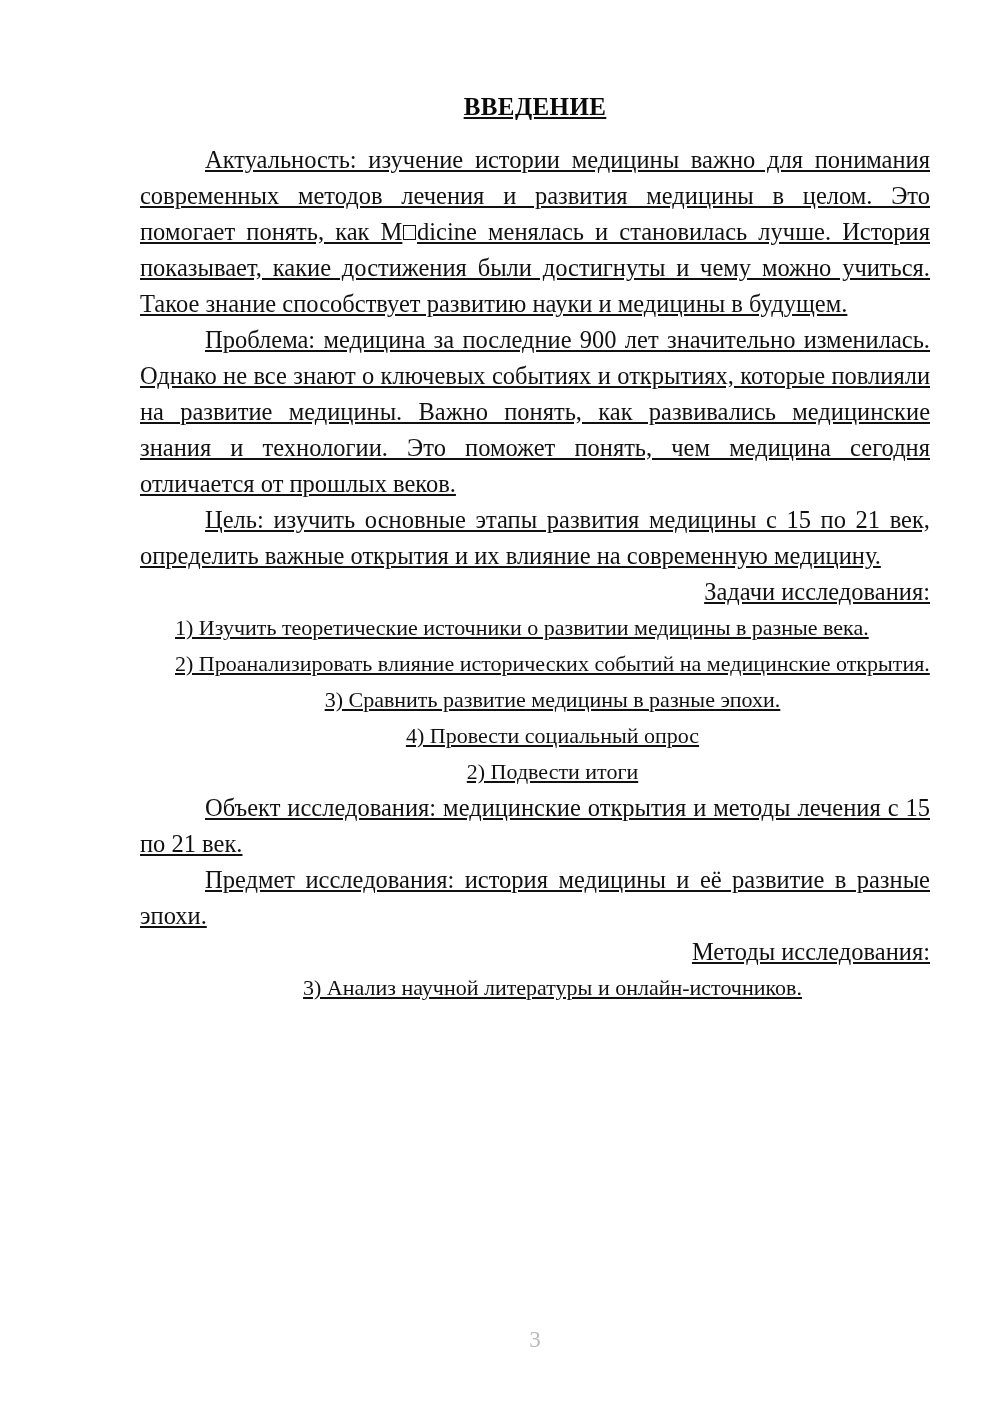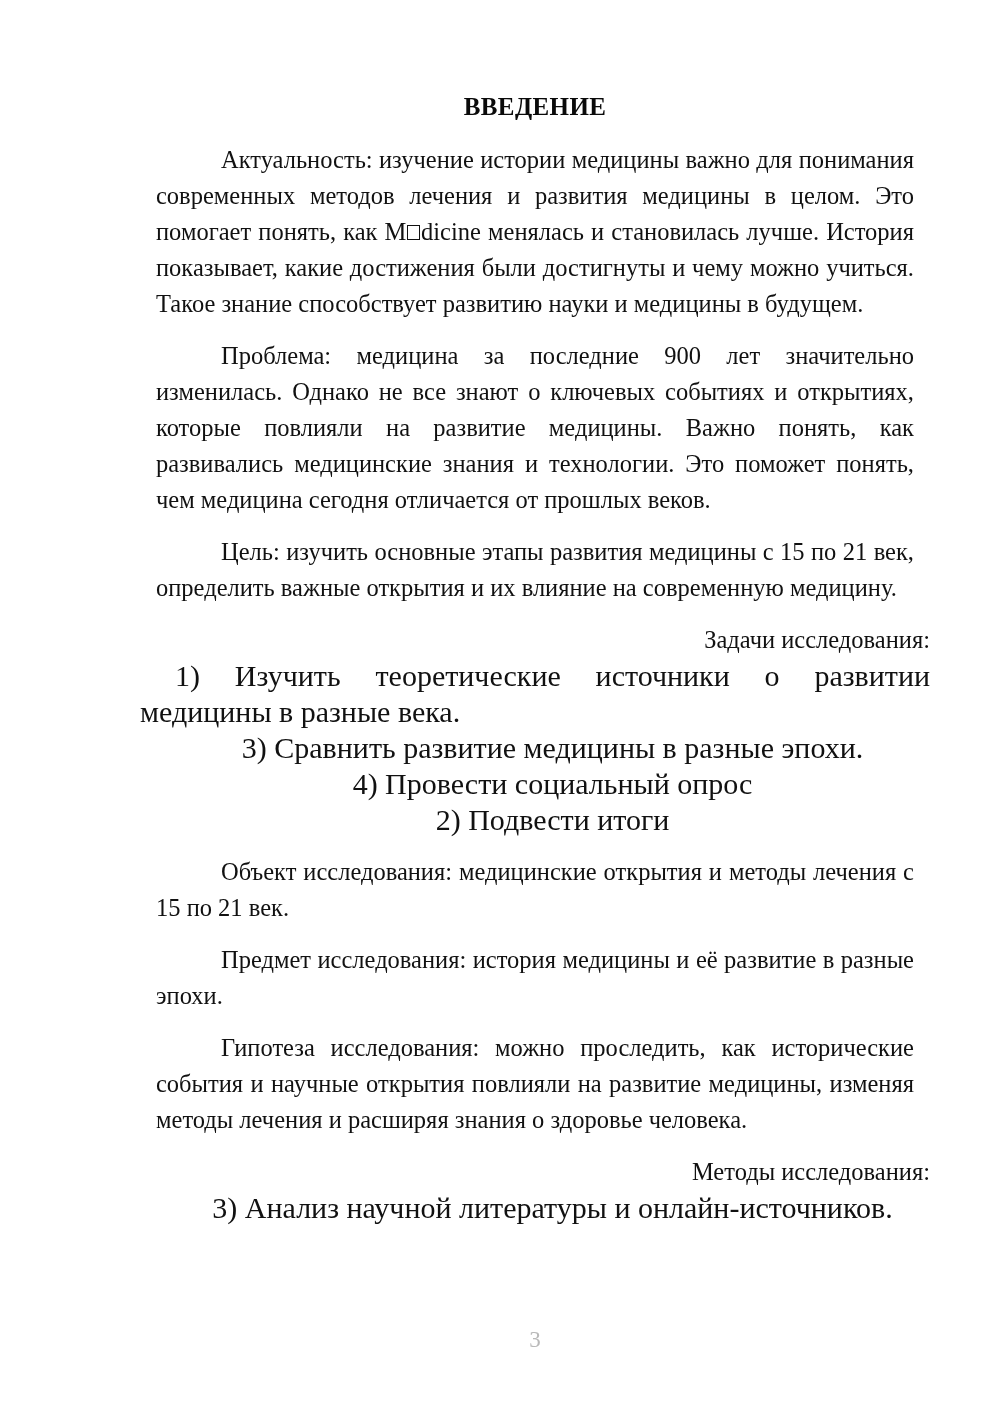--- a/index.html
+++ b/index.html
@@ -17,54 +17,55 @@
     font-family: "Liberation Serif", "DejaVu Serif", serif;
     color: #101010;
     -webkit-font-smoothing: antialiased;
   }
 
   .content {
     position: absolute;
     left: 140px;
     top: 0;
     width: 790px;
+    text-decoration: underline;
   }
 
   
   .doc-title {
     margin: 0;
     padding-top: 90px;
     text-align: center;
     font-size: 25px;
     font-weight: bold;
     letter-spacing: 0.4px;
     line-height: 34px;
     color: #0a0a0a;
   }
 
   
   .para {
-    margin: 16px;
+    margin: 0;
     font-size: 24.5px;
     line-height: 36px;
     text-align: justify;
     text-justify: inter-word;
     text-indent: 65px;
     hyphens: none;
     color: #111111;
   }
 
   .para.first-para {
     margin-top: 18px;
   }
 
   
   .list-item {
     margin: 0;
-    font-size: 30px;
+    font-size: 22px;
     line-height: 36px;
     text-align: justify;
     text-justify: inter-word;
     text-indent: 35px;
     color: #111111;
   }
 
   
   .list-item.short {
     text-align: center;
@@ -117,32 +118,32 @@
     <p class="para first-para"><span>Актуальность: изучение истории медицины важно для понимания современных методов лечения и развития медицины в целом. Это помогает понять, как M</span><span class="tofu"></span><span>dicine менялась и становилась лучше. История показывает, какие достижения были достигнуты и чему можно учиться. Такое знание способствует развитию науки и медицины в будущем.</span></p>
 
     <p class="para">Проблема: медицина за последние 900 лет значительно изменилась. Однако не все знают о ключевых событиях и открытиях, которые повлияли на развитие медицины. Важно понять, как развивались медицинские знания и технологии. Это поможет понять, чем медицина сегодня отличается от прошлых веков.</p>
 
     <p class="para">Цель: изучить основные этапы развития медицины с 15 по 21 век, определить важные открытия и их влияние на современную медицину.</p>
 
     <p class="label-line">Задачи исследования:</p>
 
     <p class="list-item">1) Изучить теоретические источники о развитии медицины в разные века.</p>
 
+    <p class="list-item">2) Проанализировать влияние исторических событий на медицинские открытия.</p>
 
     <p class="list-item short">3) Сравнить развитие медицины в разные эпохи.</p>
 
     <p class="list-item short">4) Провести социальный опрос</p>
 
     <p class="list-item short">2) Подвести итоги</p>
 
     <p class="para">Объект исследования: медицинские открытия и методы лечения с 15 по 21 век.</p>
 
     <p class="para">Предмет исследования: история медицины и её развитие в разные эпохи.</p>
 
-    <p class="para">Гипотеза исследования: можно проследить, как исторические события и научные открытия повлияли на развитие медицины, изменяя методы лечения и расширяя знания о здоровье человека.</p>
 
     <p class="label-line">Методы исследования:</p>
 
     <p class="list-item short">3) Анализ научной литературы и онлайн-источников.</p>
 
   </div>
 
   <div class="page-number">3</div>
 
 </div>

